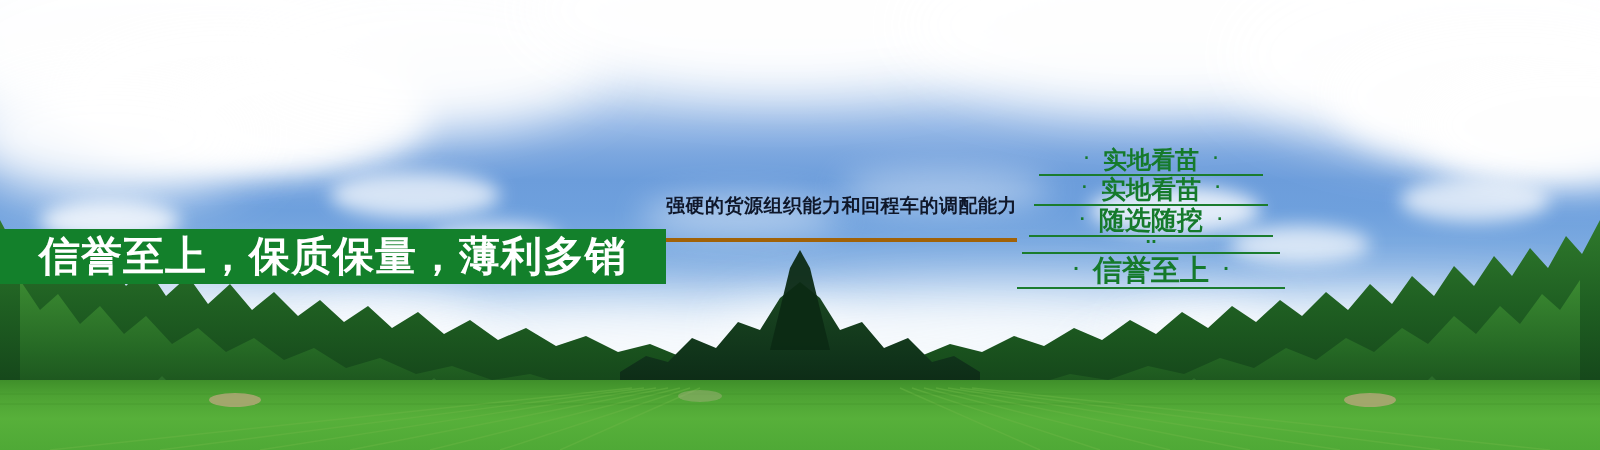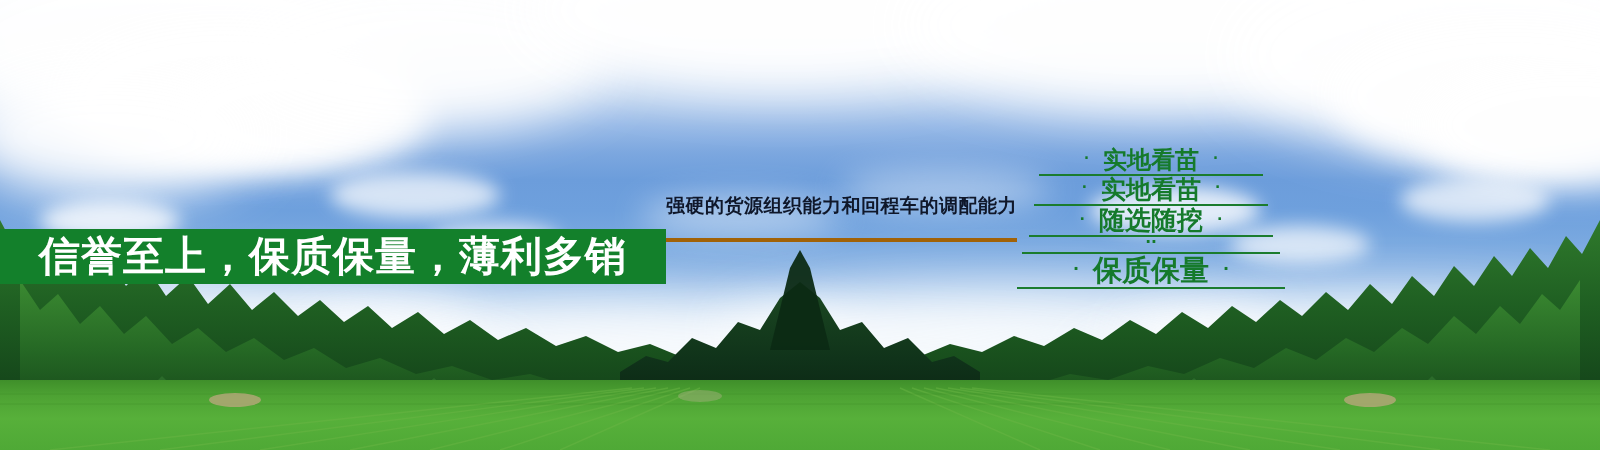--- a/index.html
+++ b/index.html
@@ -368,20 +368,20 @@
         <span class="dot">·</span>
       </div>
 
       <div class="feature-row r3">
         <span class="dot">·</span>
         <span class="dot">·</span>
       </div>
 
       <div class="feature-row r4">
         <span class="dot">·</span>
-        <span class="label">保质保量</span>
+        <span class="label">信誉至上</span>
         <span class="dot">·</span>
       </div>
 
     </div>
   </div>
 
 </div>
 
 </body></html>

